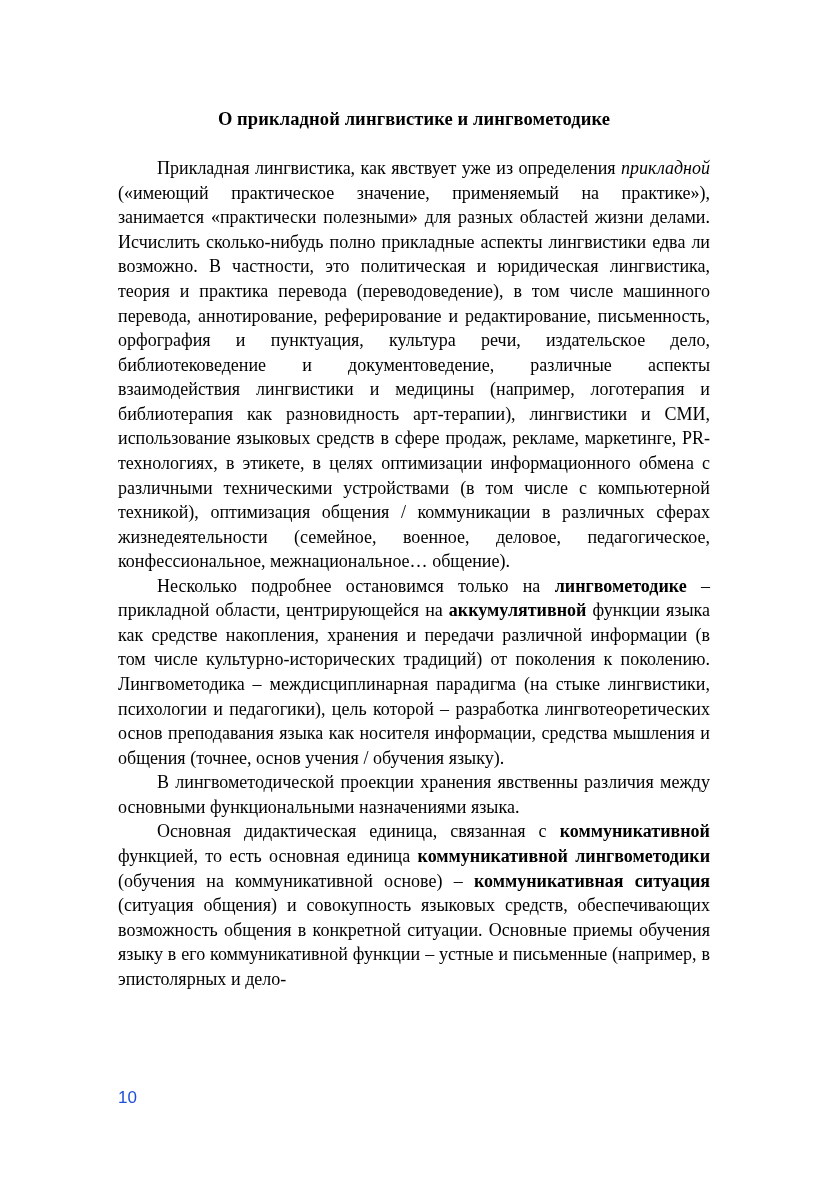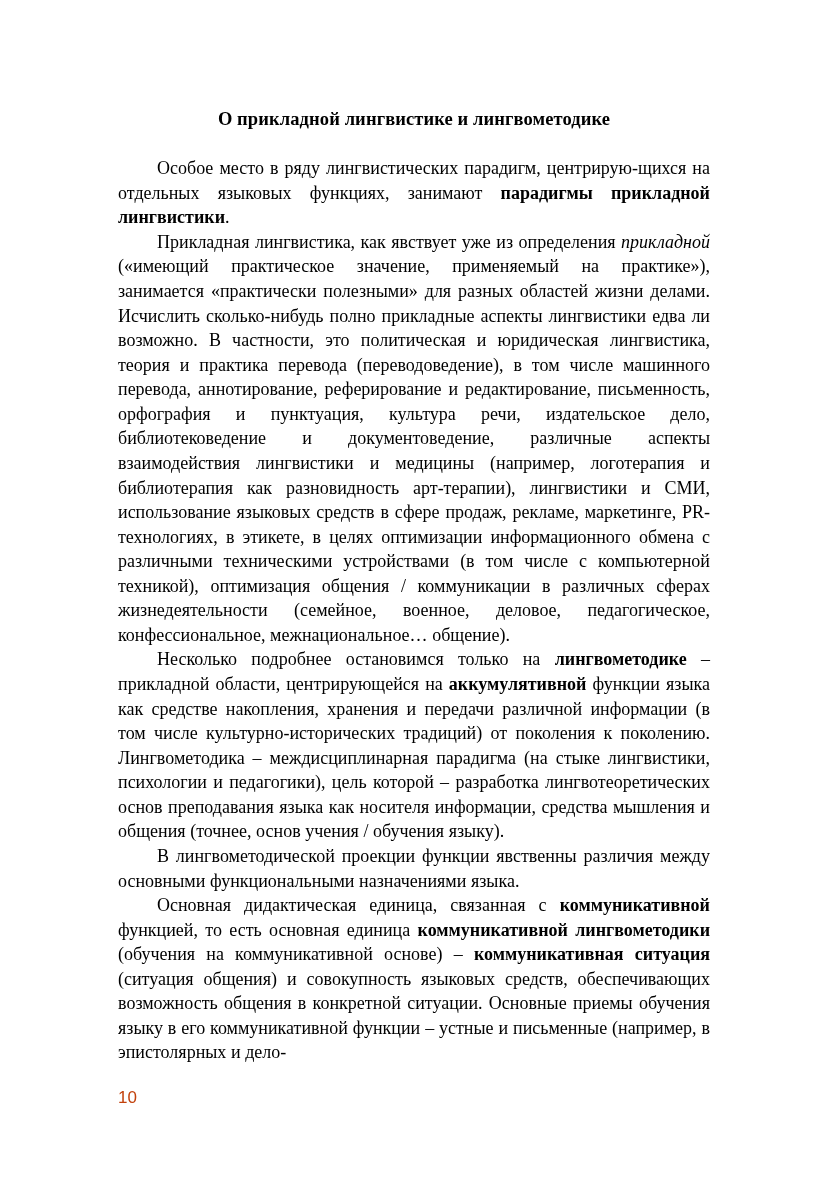--- a/index.html
+++ b/index.html
@@ -43,48 +43,45 @@
     text-indent: 39px;
     hyphens: manual;
     word-spacing: 0.1px;
   }
   .page-number {
     position: absolute;
     left: 118px;
     top: 1088px;
     font-family: "Liberation Sans", sans-serif;
     font-size: 17px;
-    color: #c2410c;
+    color: #1d4ed8;
   }
   b { font-weight: bold; }
   i { }
 </style>
 </head>
 <body>
 
 <div class="page">
 
   <div class="content">
 
     <h1 class="doc-title">О прикладной лингвистике и лингвометодике</h1>
 
-    <p class="para">
-      <span style="display:inline">Особое место в ряду лингвистических парадигм, центрирую-щихся на отдельных языковых функциях, занимают <b>парадигмы прикладной лингвистики</b>.</span>
-    </p>
 
     <p class="para">
       Прикладная лингвистика, как явствует уже из определения <i>прикладной</i> («имеющий практическое значение, применяемый на практике»), занимается «практически полезными» для разных областей жизни делами. Исчислить сколько-нибудь полно прикладные аспекты лингвистики едва ли возможно. В частности, это политическая и юридическая лингвистика, теория и практика перевода (переводоведение), в том числе машинного перевода, аннотирование, реферирование и редактирование, письменность, орфография и пунктуация, культура речи, издательское дело, библиотековедение и документоведение, различные аспекты взаимодействия лингвистики и медицины (например, логотерапия и библиотерапия как разновидность арт-терапии), лингвистики и СМИ, использование языковых средств в сфере продаж, рекламе, маркетинге, PR-технологиях, в этикете, в целях оптимизации информационного обмена с различными техническими устройствами (в том числе с компьютерной техникой), оптимизация общения / коммуникации в различных сферах жизнедеятельности (семейное, военное, деловое, педагогическое, конфессиональное, межнациональное… общение).
     </p>
 
     <p class="para">
       Несколько подробнее остановимся только на <b>лингвометодике</b> – прикладной области, центрирующейся на <b>аккумулятивной</b> функции языка как средстве накопления, хранения и передачи различной информации (в том числе культурно-исторических традиций) от поколения к поколению. Лингвометодика – междисциплинарная парадигма (на стыке лингвистики, психологии и педагогики), цель которой – разработка лингвотеоретических основ преподавания языка как носителя информации, средства мышления и общения (точнее, основ учения / обучения языку).
     </p>
 
     <p class="para">
-      В лингвометодической проекции функции явственны различия между основными функциональными назначениями языка.
+      В лингвометодической проекции хранения явственны различия между основными функциональными назначениями языка.
     </p>
 
     <p class="para">
       Основная дидактическая единица, связанная с <b>коммуникативной</b> функцией, то есть основная единица <b>коммуникативной лингвометодики</b> (обучения на коммуникативной основе) – <b>коммуникативная ситуация</b> (ситуация общения) и совокупность языковых средств, обеспечивающих возможность общения в конкретной ситуации. Основные приемы обучения языку в его коммуникативной функции – устные и письменные (например, в эпистолярных и дело-
     </p>
 
   </div>
 
   <div class="page-number">10</div>
 

